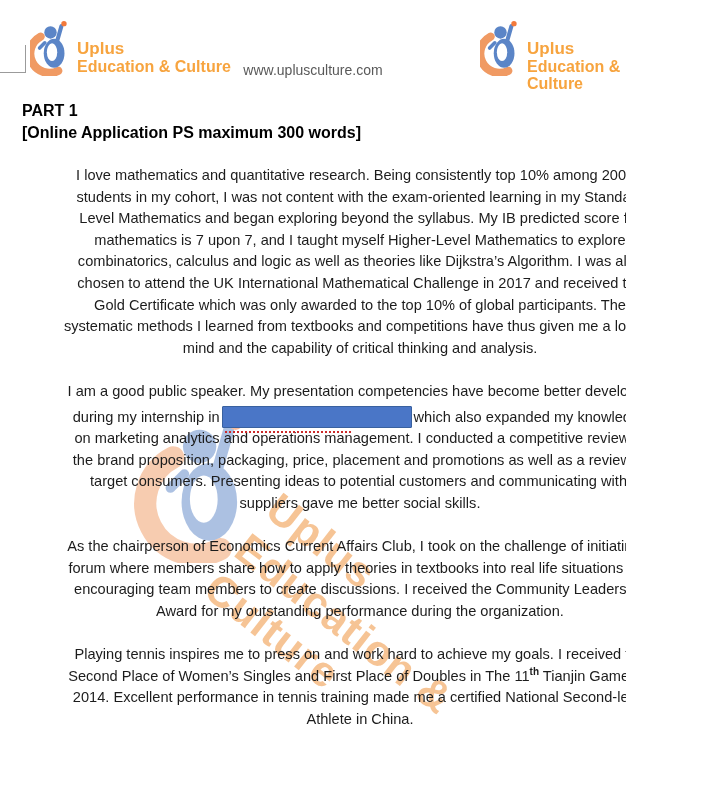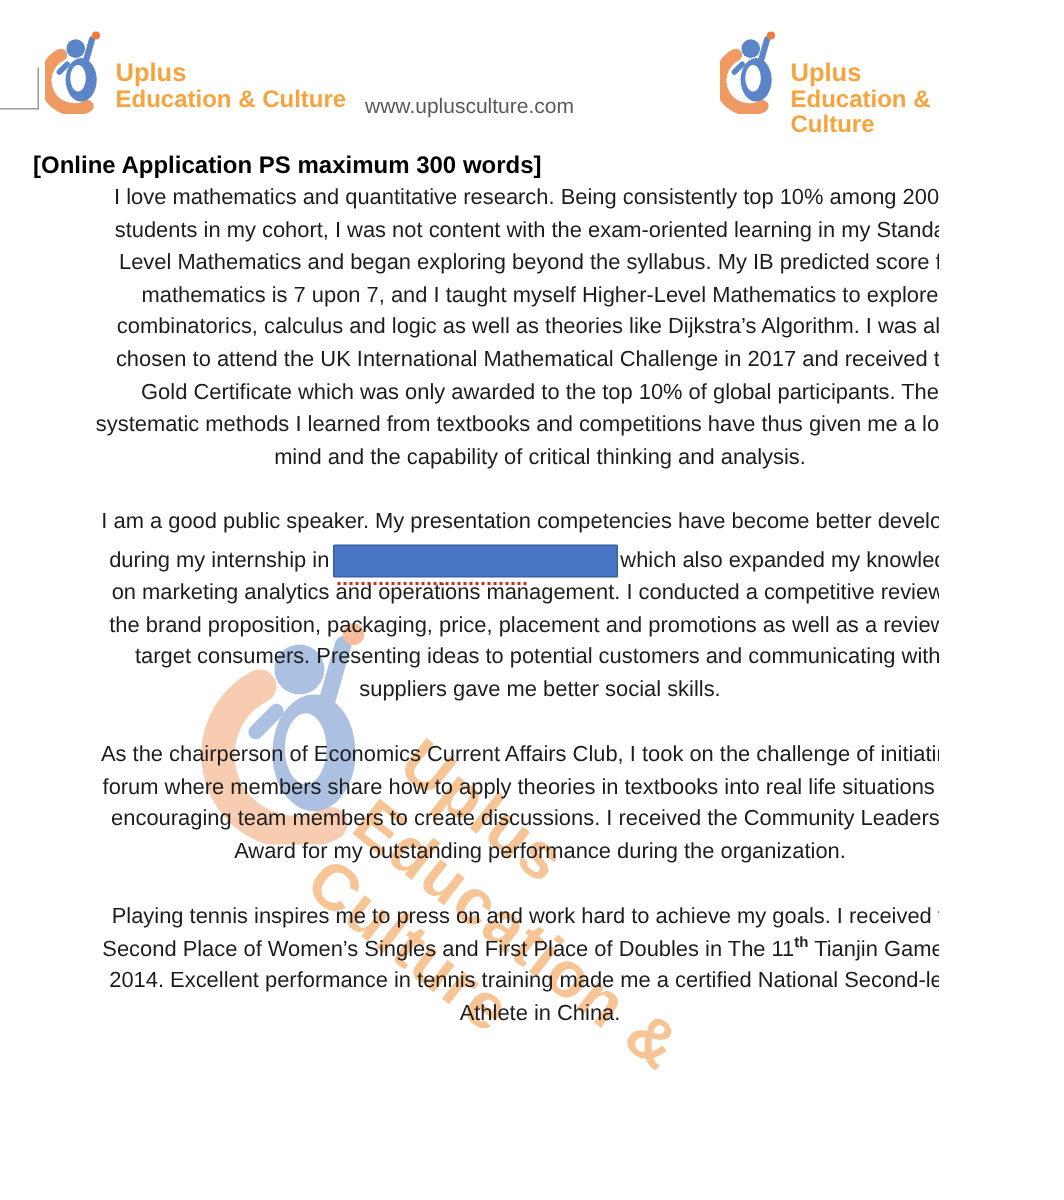--- a/index.html
+++ b/index.html
@@ -28,21 +28,21 @@
     position:absolute;left:288px;top:483px;
     font-size:43px;font-weight:700;line-height:1.18;letter-spacing:1px;
     color:rgba(238,148,62,.55);
     transform:rotate(38deg);transform-origin:0 0;
     white-space:pre-line;
   }
   
   main{position:absolute;left:22px;top:100px;width:676px;z-index:1;
     font-size:14.6px;line-height:21.6px;}
   .heading{font-weight:700;font-size:16px;line-height:22px;color:#000;}
-  .heading.sub{}
+  .heading.sub{margin-bottom:21px;}
   p{margin:0 0 21.6px 0;white-space:pre-line;text-align:center;}
   .redaction{
     display:inline-block;width:188px;height:20px;background:#4a76c7;
     border:1px solid #39619f;border-radius:1px;vertical-align:text-bottom;
     position:relative;top:3px;margin:0 2px;
   }
   .squiggle{position:absolute;left:2px;bottom:-6px;width:126px;
     border-bottom:2px dotted #cc2a2a;}
   .cursor{display:inline-block;width:1px;height:17px;background:#222;
     vertical-align:text-bottom;margin-left:2px;}
@@ -104,20 +104,21 @@
         <path d="M 14 22 L 9 27" fill="none" stroke="#5b85c7" stroke-width="3.5" stroke-linecap="round"></path>
         <circle cx="19.5" cy="12" r="6" fill="#5b85c7"></circle>
         <circle cx="32.5" cy="3.5" r="2.6" fill="#f2793b"></circle>
       </svg>
     </div>
     <div class="wm-text">Uplus
 Education &amp; Culture</div>
   </div>
 
   <main>
+    <div class="heading">PART 1</div>
     <div class="heading sub">[Online Application PS maximum 300 words]</div>
 
     <p>I love mathematics and quantitative research. Being consistently top 10% among 200 IB
 students in my cohort, I was not content with the exam-oriented learning in my Standard
 Level Mathematics and began exploring beyond the syllabus. My IB predicted score for
 mathematics is 7 upon 7, and I taught myself Higher-Level Mathematics to explore
 combinatorics, calculus and logic as well as theories like Dijkstra’s Algorithm. I was also
 chosen to attend the UK International Mathematical Challenge in 2017 and received the
 Gold Certificate which was only awarded to the top 10% of global participants. The
 systematic methods I learned from textbooks and competitions have thus given me a logical

